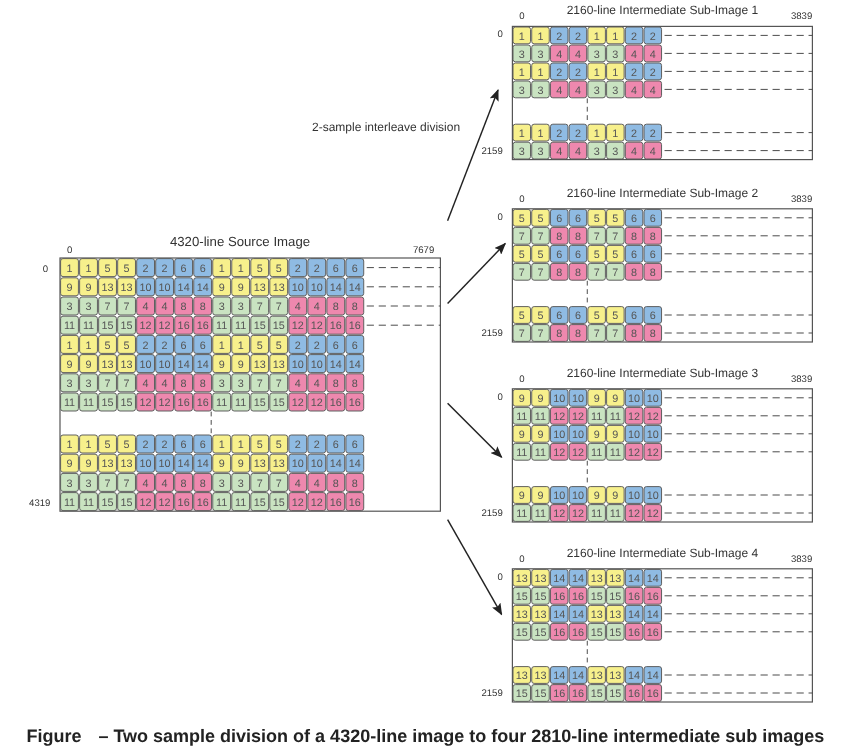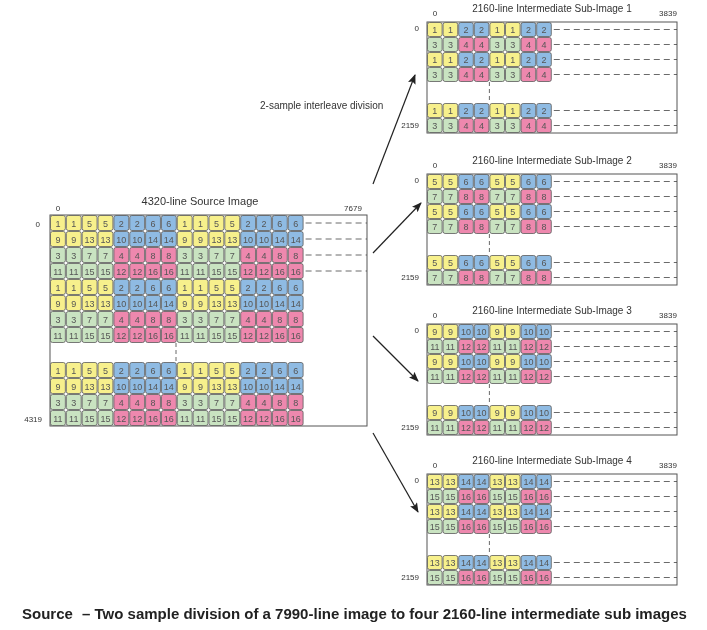--- a/index.html
+++ b/index.html
@@ -867,14 +867,14 @@
         <rect x="521.1" y="570.5" width="14.6" height="14" rx="2" ry="2" fill="#ee88ae" stroke="#5a5a5a" stroke-width="0.8"></rect>
         <text x="528.4" y="578" class="cell-text">16</text>
         <rect x="536.7" y="570.5" width="14.6" height="14" rx="2" ry="2" fill="#ee88ae" stroke="#5a5a5a" stroke-width="0.8"></rect>
         <text x="544" y="578" class="cell-text">16</text>
         <line x1="553.8" y1="577.5" x2="677" y2="577.5" stroke="#444" stroke-width="0.8" stroke-dasharray="6,4"></line>
       </g>
     </g>
 </svg>
 
 <div class="caption">
-  <span class="fig">Source</span><span>– Two sample division of a 7990-line image to four 2160-line intermediate sub images</span>
+  <span class="fig">Figure</span><span>– Two sample division of a 4320-line image to four 2810-line intermediate sub images</span>
 </div>
 
 </body></html>

